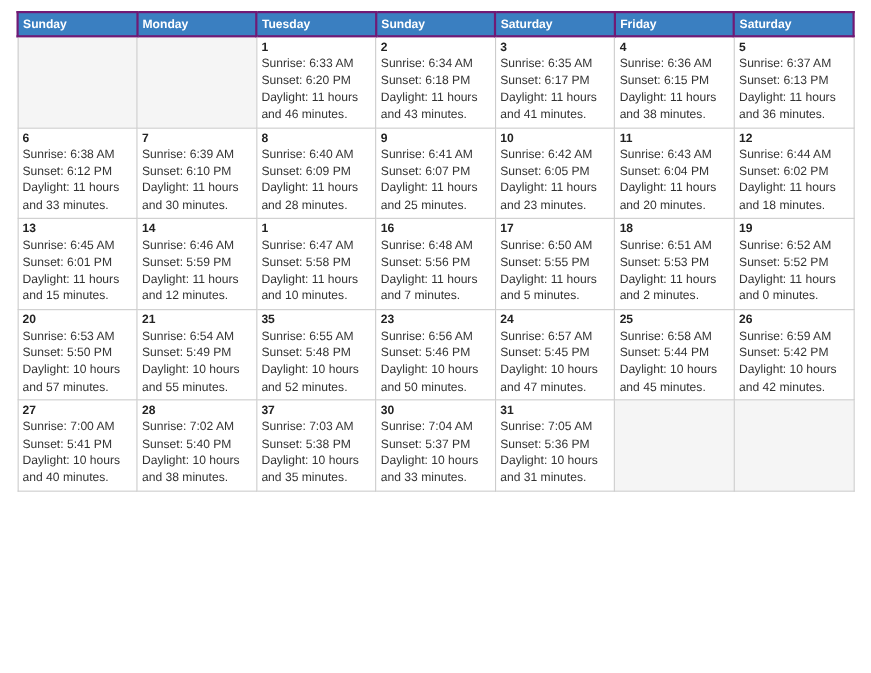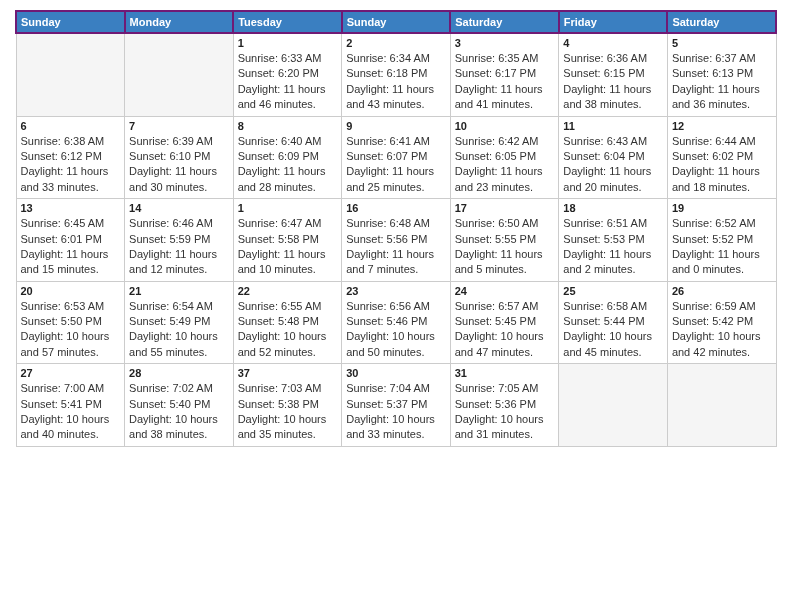--- a/index.html
+++ b/index.html
@@ -184,21 +184,21 @@
         <tr>
           <td>
             <span class="day-number">20</span>
             <div class="cell-text">Sunrise: 6:53 AM<br>Sunset: 5:50 PM<br>Daylight: 10 hours and 57 minutes.</div>
           </td>
           <td>
             <span class="day-number">21</span>
             <div class="cell-text">Sunrise: 6:54 AM<br>Sunset: 5:49 PM<br>Daylight: 10 hours and 55 minutes.</div>
           </td>
           <td>
-            <span class="day-number">22</span>
+            <span class="day-number">35</span>
             <div class="cell-text">Sunrise: 6:55 AM<br>Sunset: 5:48 PM<br>Daylight: 10 hours and 52 minutes.</div>
           </td>
           <td>
             <span class="day-number">23</span>
             <div class="cell-text">Sunrise: 6:56 AM<br>Sunset: 5:46 PM<br>Daylight: 10 hours and 50 minutes.</div>
           </td>
           <td>
             <span class="day-number">24</span>
             <div class="cell-text">Sunrise: 6:57 AM<br>Sunset: 5:45 PM<br>Daylight: 10 hours and 47 minutes.</div>
           </td>

